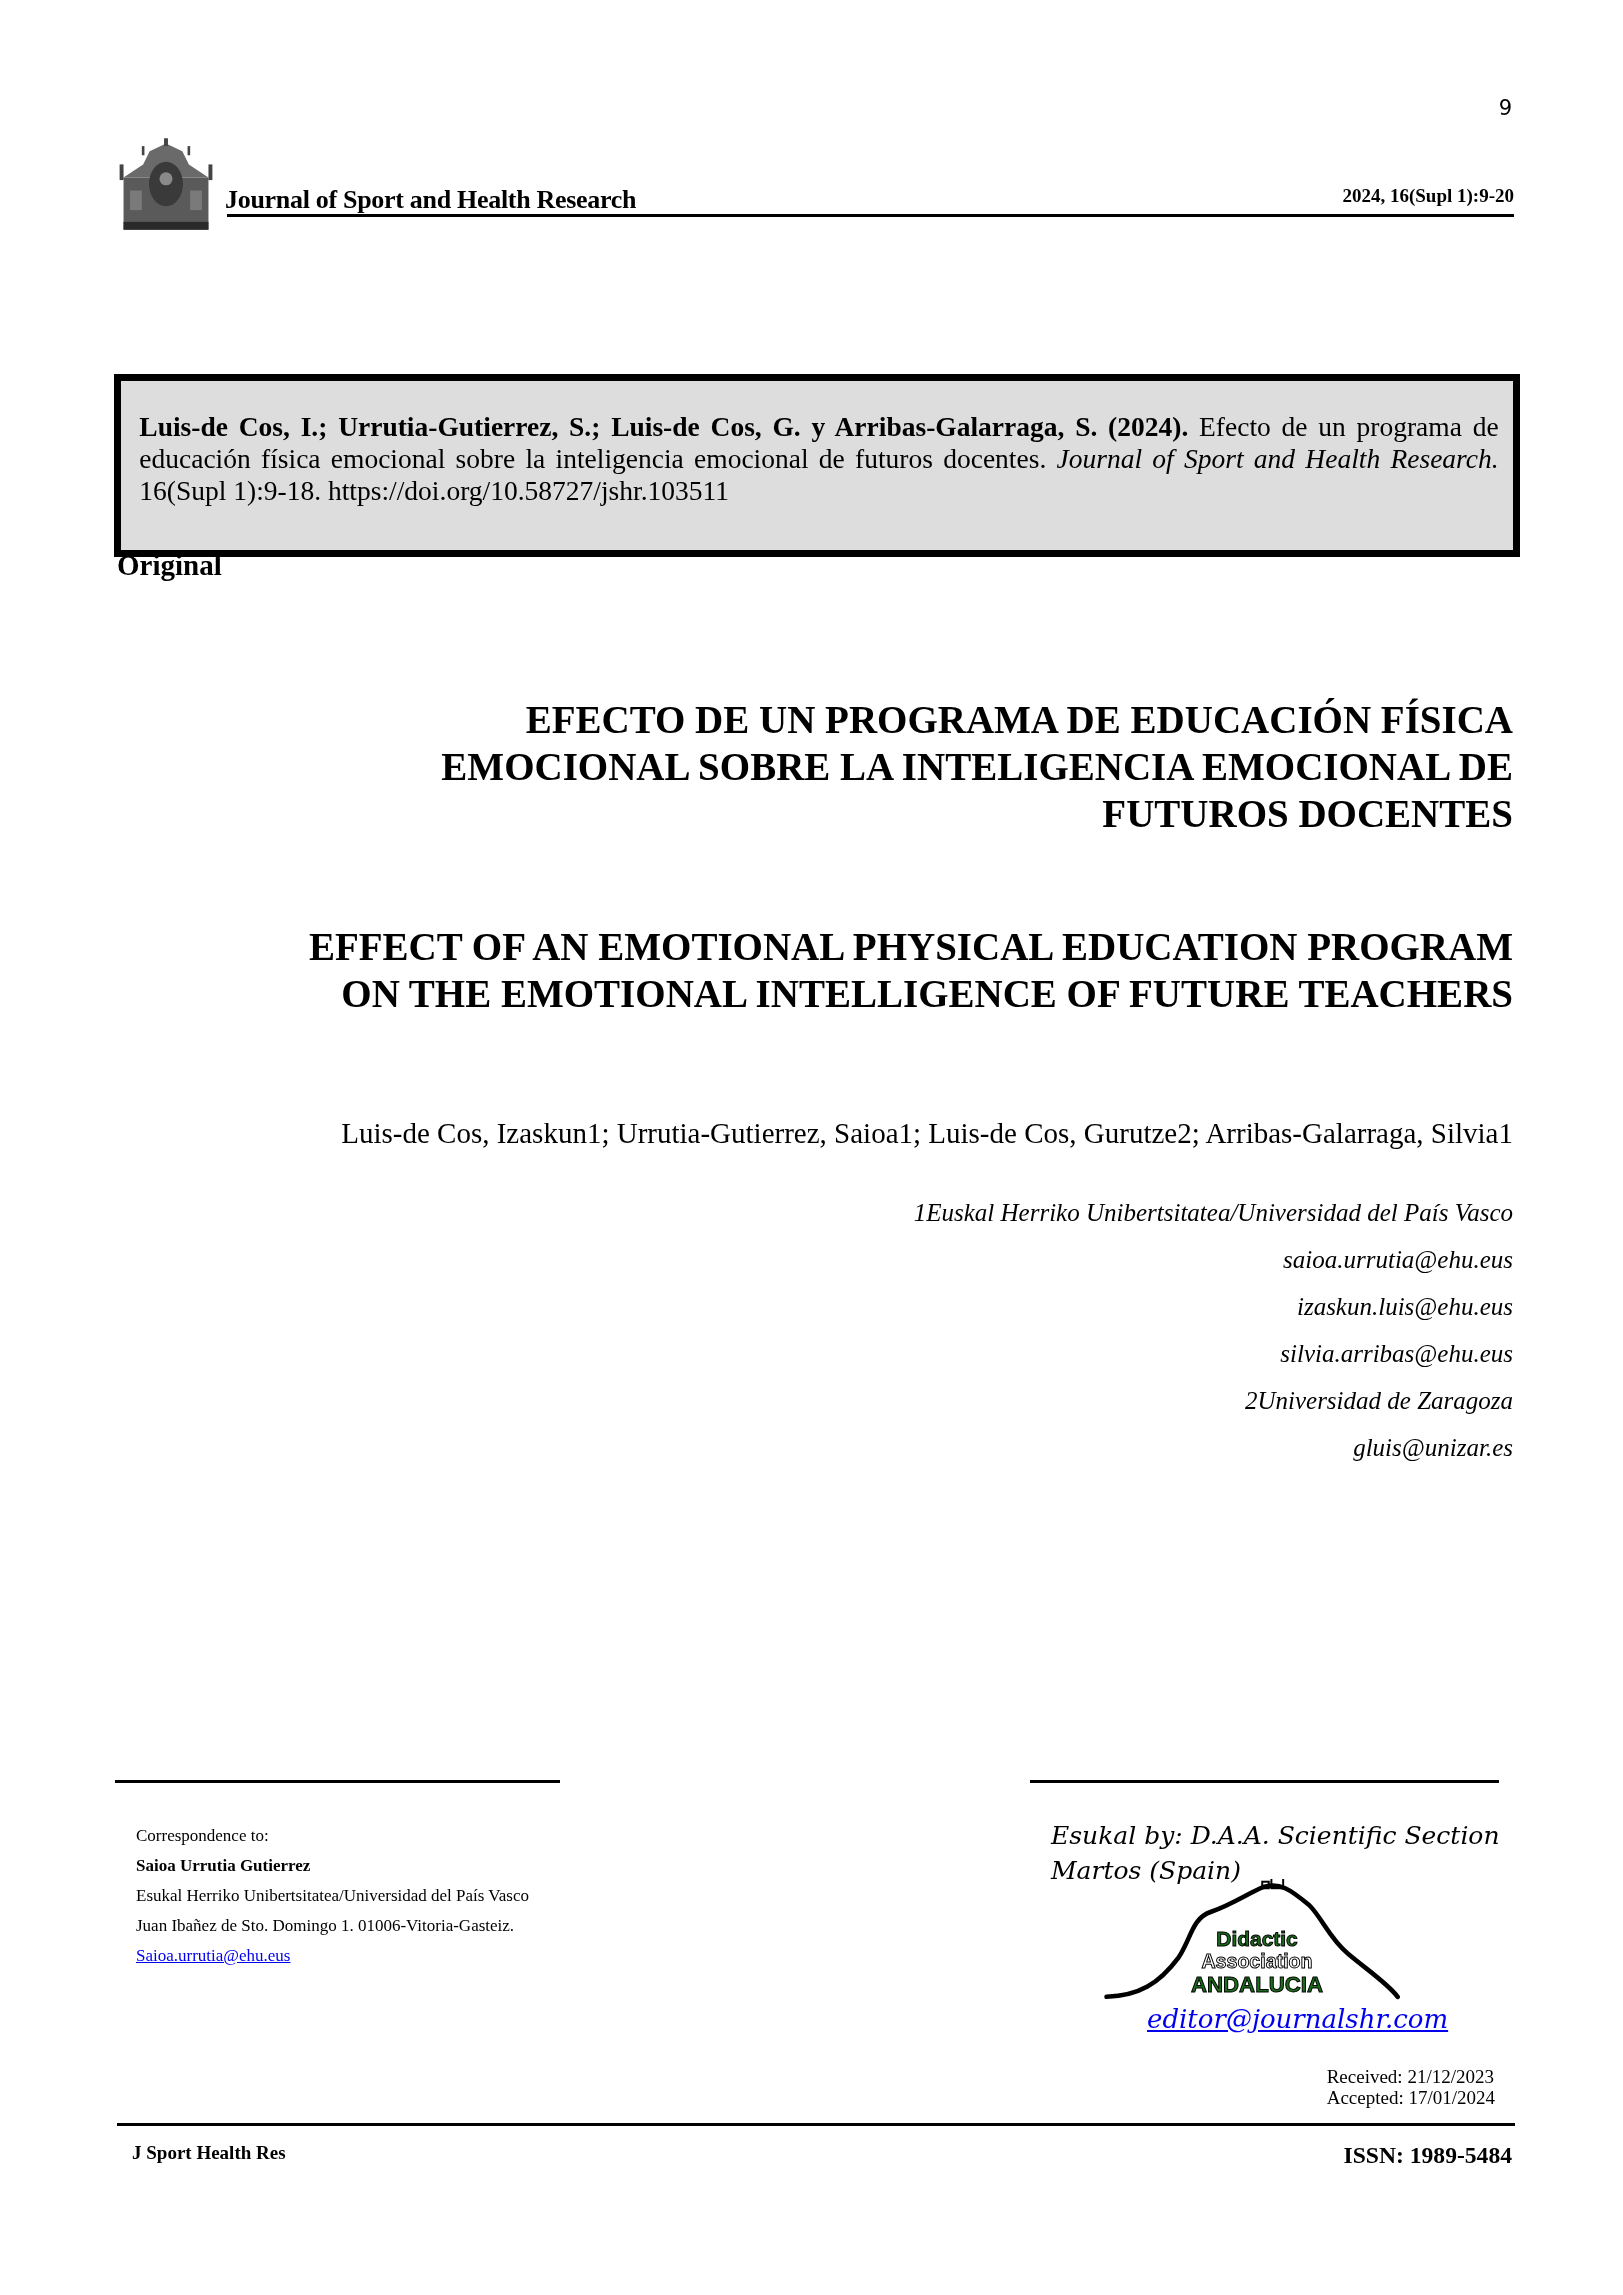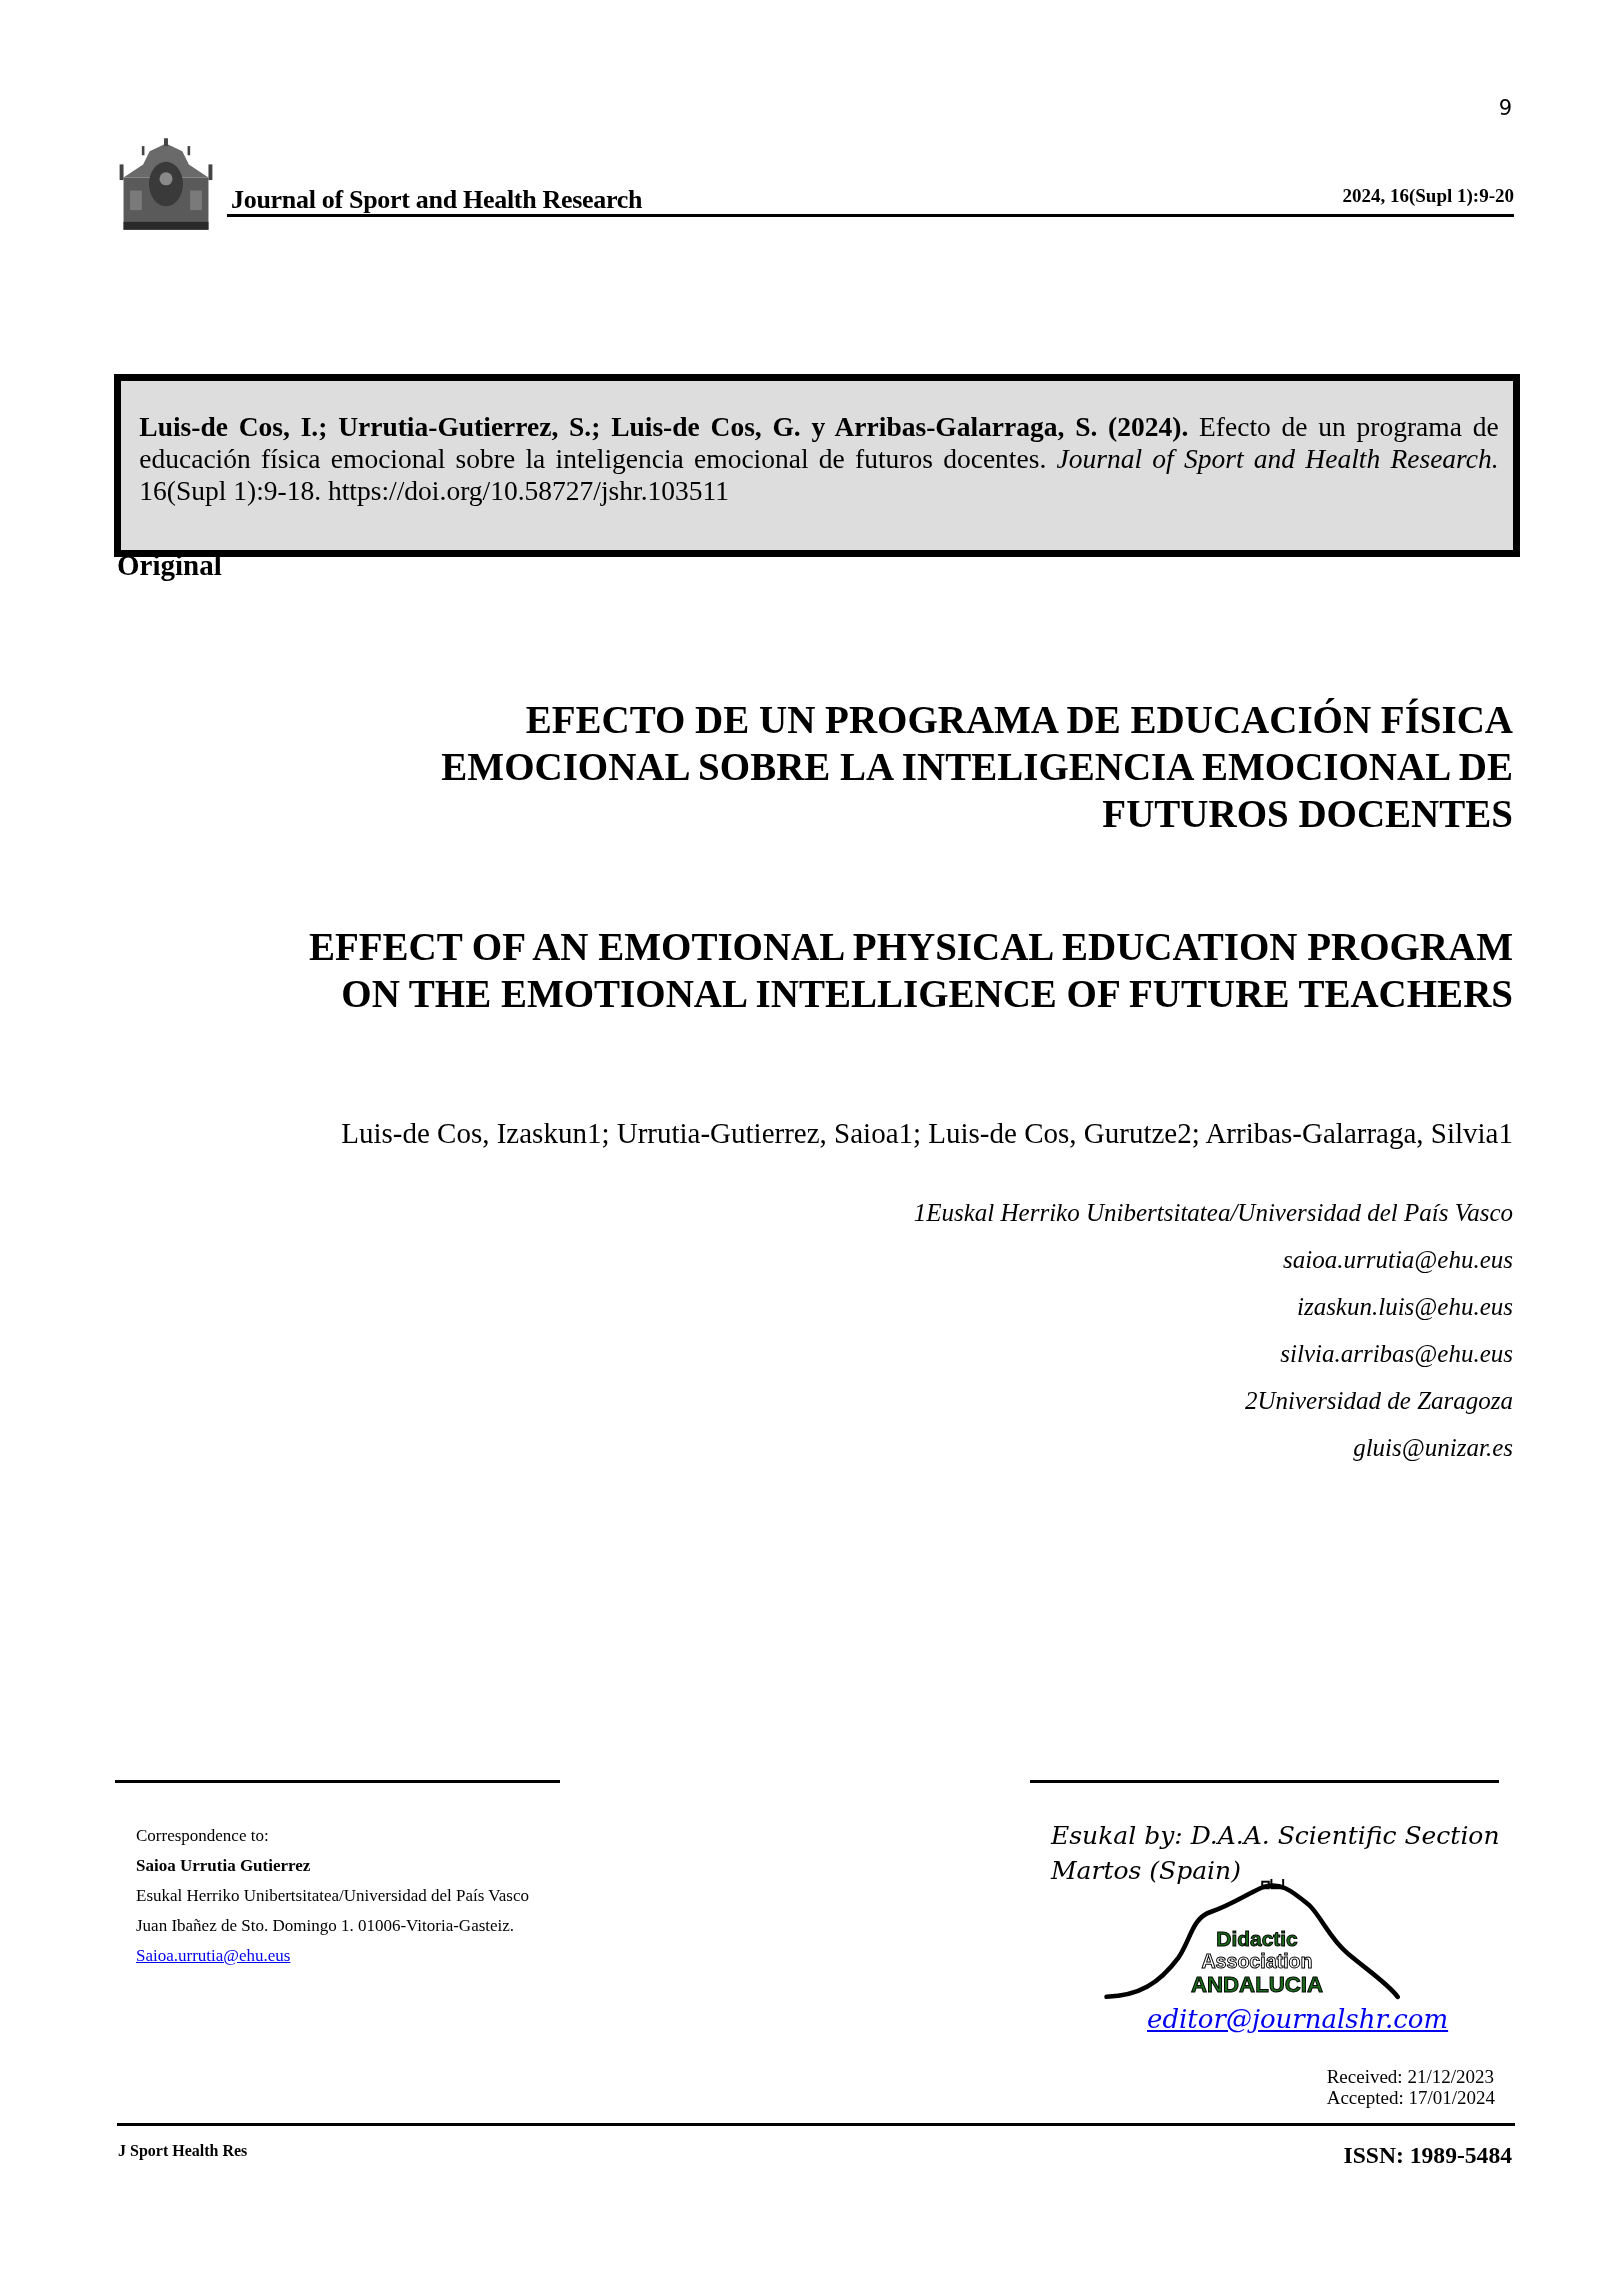--- a/index.html
+++ b/index.html
@@ -40,21 +40,21 @@
     .header-rule {
       position: absolute;
       left: 110px;
       right: 0;
       top: 83px;
       height: 3.3px;
       background: #000;
     }
     .journal-name {
       position: absolute;
-      left: 114px;
+      left: 108px;
       top: 54px;
       font-size: 26px;
       font-weight: bold;
       letter-spacing: -0.3px;
     }
     .journal-ref {
       position: absolute;
       right: 0;
       top: 54px;
       font-size: 19px;
@@ -173,23 +173,23 @@
     .footer-rule {
       position: absolute;
       left: 117px;
       top: 2123px;
       width: 1398px;
       height: 2.6px;
       background: #000;
     }
     .footer-left {
       position: absolute;
-      left: 118px;
+      left: 132px;
       top: 2142px;
-      font-size: 16px;
+      font-size: 19px;
       font-weight: bold;
     }
     .footer-right {
       position: absolute;
       right: 111px;
       top: 2142px;
       font-size: 23.6px;
       font-weight: bold;
     }
   </style>

